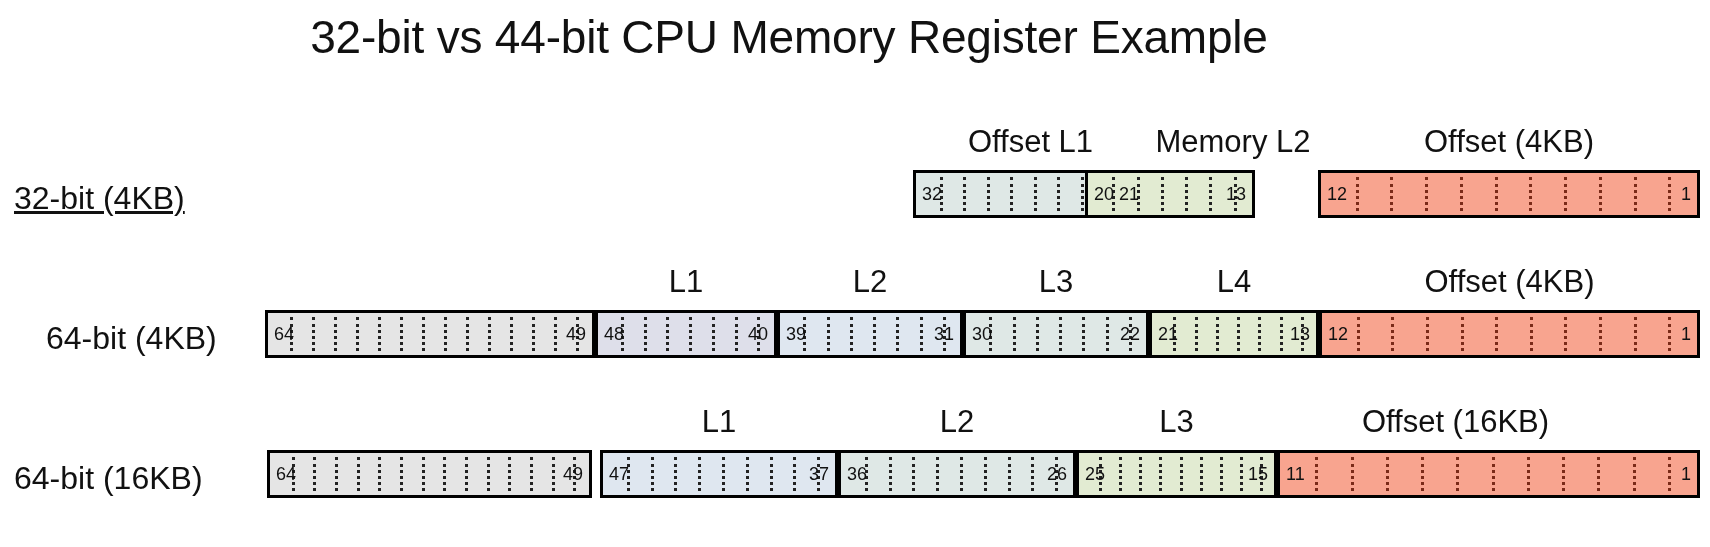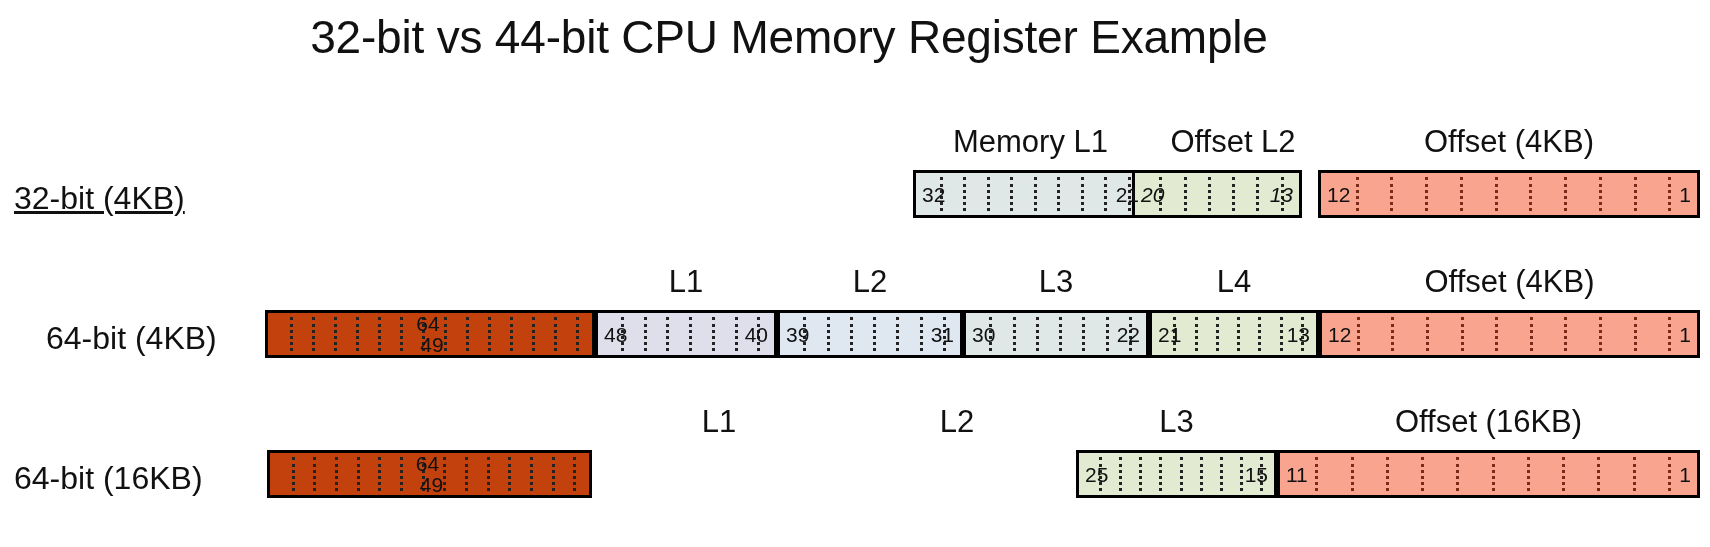--- a/index.html
+++ b/index.html
@@ -31,33 +31,33 @@
   
   .ticks{
     position:absolute;left:0;top:0;right:0;bottom:0;
     pointer-events:none;
   }
   .tick{
     position:absolute;top:4px;bottom:4px;width:0;
     border-left:3px dotted #222222;
   }
   .seg .end{
-    position:relative;z-index:2;font-size:21px;color:#111;line-height:1;
+    position:relative;z-index:2;font-size:18px;color:#111;line-height:1;
     background:transparent;
   }
   .seg .end.left{padding-right:4px;}
   .seg .end.right{padding-left:4px;}
 
   .cap{
     position:absolute;font-size:31px;color:#111;white-space:nowrap;
     text-align:center;
   }
 
   
-  .c-gray   {background:#c2410c;flex-direction:column;}
+  .c-gray   {background:#e5e5e5;}
   .c-bluegry{background:#dedfea;}
   .c-blue   {background:#dfe7f0;}
   .c-teal   {background:#dfe8e6;}
   .c-green  {background:#e2ebd2;}
   .c-red    {background:#f8a48f;}
   .c-red .tick{border-left-color:#7a2a18;}
 
   .watermark{
     position:absolute;font-size:30px;font-weight:700;
     color:#f0f0f0;letter-spacing:1px;white-space:nowrap;
@@ -69,38 +69,38 @@
 
 <div class="page">
 
   <div class="title">32-bit vs 44-bit CPU Memory Register Example</div>
 
   <div class="watermark" style="left:1233px;top:424px;margin-top:31px;">ANDROID AUTHORITY</div>
 
   <div id="rows-host">
       <div class="row" style="top: 150px; height: 110px;">
         <div class="row-label" style="top: 30px; text-decoration: underline;">32-bit (4KB)</div>
-        <div class="cap" style="left: 913px; width: 235px; top: -26px;">Memory L1</div>
+        <div class="cap" style="left: 913px; width: 235px; top: -26px;">Offset L1</div>
         <div class="seg c-teal" style="left: 913px; width: 235px; top: 20px; position: absolute;">
           <div class="ticks">
             <div class="tick" style="left: 23.5px;"></div>
             <div class="tick" style="left: 47px;"></div>
             <div class="tick" style="left: 70.5px;"></div>
             <div class="tick" style="left: 94px;"></div>
             <div class="tick" style="left: 117.5px;"></div>
             <div class="tick" style="left: 141px;"></div>
             <div class="tick" style="left: 164.5px;"></div>
             <div class="tick" style="left: 188px;"></div>
             <div class="tick" style="left: 211.5px;"></div>
           </div>
           <span class="end left">32</span>
           <span class="end right">21</span>
         </div>
-        <div class="cap" style="left: 1148px; width: 170px; top: -26px;">Offset L2</div>
-        <div class="seg c-green" style="left: 1132px; width: 170px; top: 20px; position: absolute; font-style: italic;">
+        <div class="cap" style="left: 1148px; width: 170px; top: -26px;">Memory L2</div>
+        <div class="seg c-green" style="left: 1085px; width: 170px; top: 20px; position: absolute;">
           <div class="ticks">
             <div class="tick" style="left: 24.2857px;"></div>
             <div class="tick" style="left: 48.5714px;"></div>
             <div class="tick" style="left: 72.8571px;"></div>
             <div class="tick" style="left: 97.1429px;"></div>
             <div class="tick" style="left: 121.429px;"></div>
             <div class="tick" style="left: 145.714px;"></div>
           </div>
           <span class="end left">20</span>
           <span class="end right">13</span>
@@ -235,38 +235,68 @@
             <div class="tick" style="left: 216.667px;"></div>
             <div class="tick" style="left: 238.333px;"></div>
             <div class="tick" style="left: 260px;"></div>
             <div class="tick" style="left: 281.667px;"></div>
             <div class="tick" style="left: 303.333px;"></div>
           </div>
           <span class="end left">64</span>
           <span class="end right">49</span>
         </div>
         <div class="cap" style="left: 600px; width: 238px; top: -26px;">L1</div>
+        <div class="seg c-blue" style="left: 600px; width: 238px; top: 20px; position: absolute;">
+          <div class="ticks">
+            <div class="tick" style="left: 23.8px;"></div>
+            <div class="tick" style="left: 47.6px;"></div>
+            <div class="tick" style="left: 71.4px;"></div>
+            <div class="tick" style="left: 95.2px;"></div>
+            <div class="tick" style="left: 119px;"></div>
+            <div class="tick" style="left: 142.8px;"></div>
+            <div class="tick" style="left: 166.6px;"></div>
+            <div class="tick" style="left: 190.4px;"></div>
+            <div class="tick" style="left: 214.2px;"></div>
+          </div>
+          <span class="end left">47</span>
+          <span class="end right">37</span>
+        </div>
         <div class="cap" style="left: 838px; width: 238px; top: -26px;">L2</div>
+        <div class="seg c-teal" style="left: 838px; width: 238px; top: 20px; position: absolute;">
+          <div class="ticks">
+            <div class="tick" style="left: 23.8px;"></div>
+            <div class="tick" style="left: 47.6px;"></div>
+            <div class="tick" style="left: 71.4px;"></div>
+            <div class="tick" style="left: 95.2px;"></div>
+            <div class="tick" style="left: 119px;"></div>
+            <div class="tick" style="left: 142.8px;"></div>
+            <div class="tick" style="left: 166.6px;"></div>
+            <div class="tick" style="left: 190.4px;"></div>
+            <div class="tick" style="left: 214.2px;"></div>
+          </div>
+          <span class="end left">36</span>
+          <span class="end right">26</span>
+        </div>
         <div class="cap" style="left: 1076px; width: 201px; top: -26px;">L3</div>
         <div class="seg c-green" style="left: 1076px; width: 201px; top: 20px; position: absolute;">
           <div class="ticks">
             <div class="tick" style="left: 20.1px;"></div>
             <div class="tick" style="left: 40.2px;"></div>
             <div class="tick" style="left: 60.3px;"></div>
             <div class="tick" style="left: 80.4px;"></div>
             <div class="tick" style="left: 100.5px;"></div>
             <div class="tick" style="left: 120.6px;"></div>
             <div class="tick" style="left: 140.7px;"></div>
             <div class="tick" style="left: 160.8px;"></div>
             <div class="tick" style="left: 180.9px;"></div>
           </div>
           <span class="end left">25</span>
           <span class="end right">15</span>
         </div>
-        <div class="cap" style="left: 1277px; width: 423px; top: -26px;">Offset (16KB)</div>
+        <div class="cap" style="left: 1244px; width: 423px; top: -26px;">Offset (16KB)</div>
         <div class="seg c-red" style="left: 1277px; width: 423px; top: 20px; position: absolute;">
           <div class="ticks">
             <div class="tick" style="left: 35.25px;"></div>
             <div class="tick" style="left: 70.5px;"></div>
             <div class="tick" style="left: 105.75px;"></div>
             <div class="tick" style="left: 141px;"></div>
             <div class="tick" style="left: 176.25px;"></div>
             <div class="tick" style="left: 211.5px;"></div>
             <div class="tick" style="left: 246.75px;"></div>
             <div class="tick" style="left: 282px;"></div>

